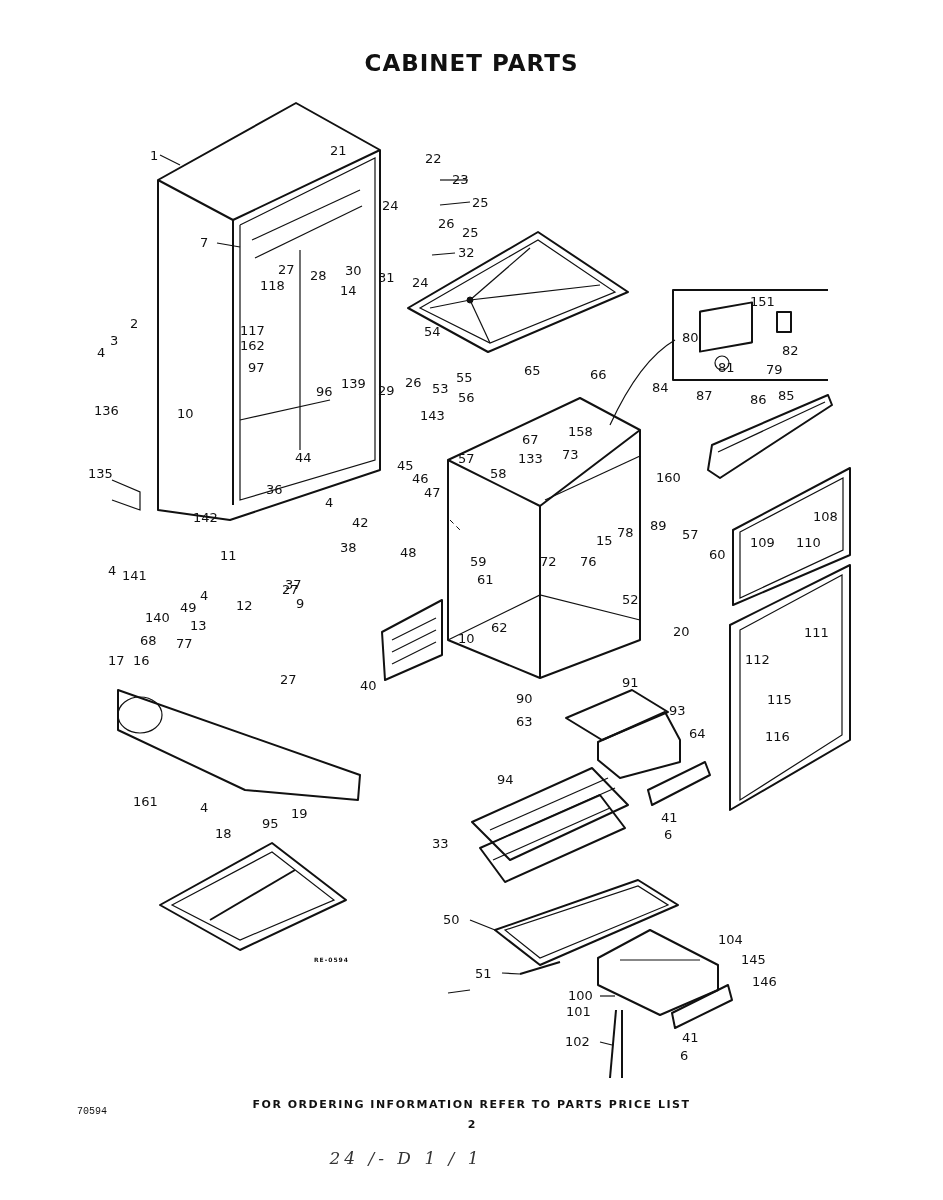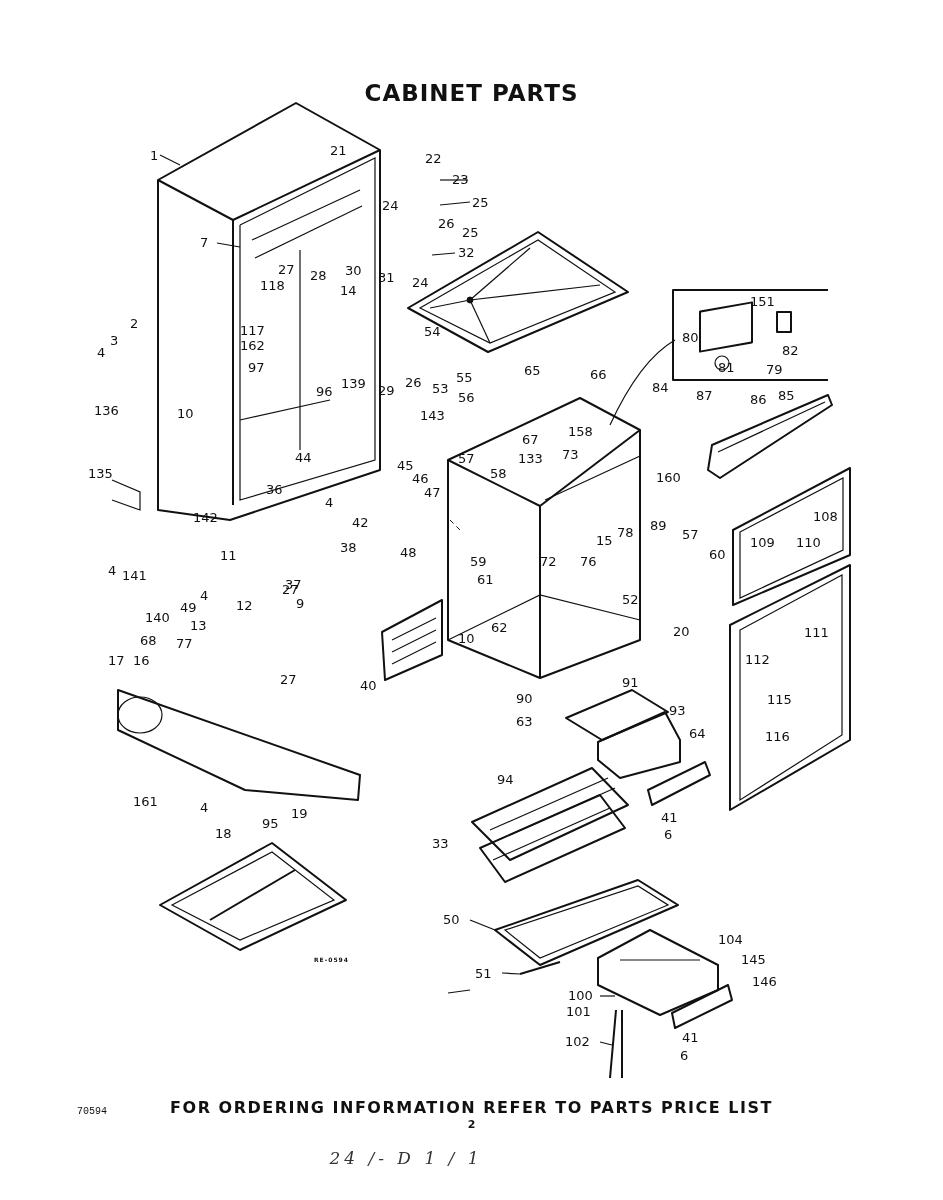--- a/index.html
+++ b/index.html
@@ -1,21 +1,21 @@
 <!DOCTYPE html>
 <html><head>
 <meta charset="utf-8">
 <style>
   html, body { margin: 0; padding: 0; background: #ffffff; }
   body { width: 943px; height: 1200px; position: relative; overflow: hidden;
          font-family: "Liberation Sans", "DejaVu Sans", sans-serif; color: #111; }
   .title { position: absolute; left: 0; width: 943px; top: 50px; text-align: center;
-           font-family: "DejaVu Sans", sans-serif; font-weight: bold; font-size: 23px; letter-spacing: 1px; margin-top: 30px; }
+           font-family: "DejaVu Sans", sans-serif; font-weight: bold; font-size: 23px; letter-spacing: 1px; }
   .footer { position: absolute; left: 0; width: 943px; top: 1098px; text-align: center;
-            font-family: "DejaVu Sans", sans-serif; font-weight: bold; font-size: 16px; letter-spacing: 1.5px; }
+            font-family: "DejaVu Sans", sans-serif; font-weight: bold; font-size: 11px; letter-spacing: 1.5px; }
   .pagenum { position: absolute; left: 0; width: 943px; top: 1118px; text-align: center;
              font-family: "DejaVu Sans", sans-serif; font-weight: bold; font-size: 11px; }
   .handwritten { position: absolute; left: 0; width: 812px; top: 1148px; text-align: center;
                  font-family: "DejaVu Serif", serif; font-style: italic; font-size: 17px; letter-spacing: 4px; color: #333; }
   .docnum { position: absolute; left: 77px; top: 1106px; font-family: "Liberation Mono", monospace; font-size: 10px; }
   .drawcode { position: absolute; left: 314px; top: 956px; font-family: "DejaVu Sans", sans-serif; font-weight: bold; font-size: 6px; letter-spacing: 1px; }
   svg.diagram { position: absolute; left: 0; top: 0; }
   svg.diagram .part { fill: none; stroke: #111; stroke-width: 2; stroke-linejoin: round; }
   svg.diagram .thin { fill: none; stroke: #111; stroke-width: 1.2; }
   svg.diagram .dash { fill: none; stroke: #111; stroke-width: 1; stroke-dasharray: 5 4; }

